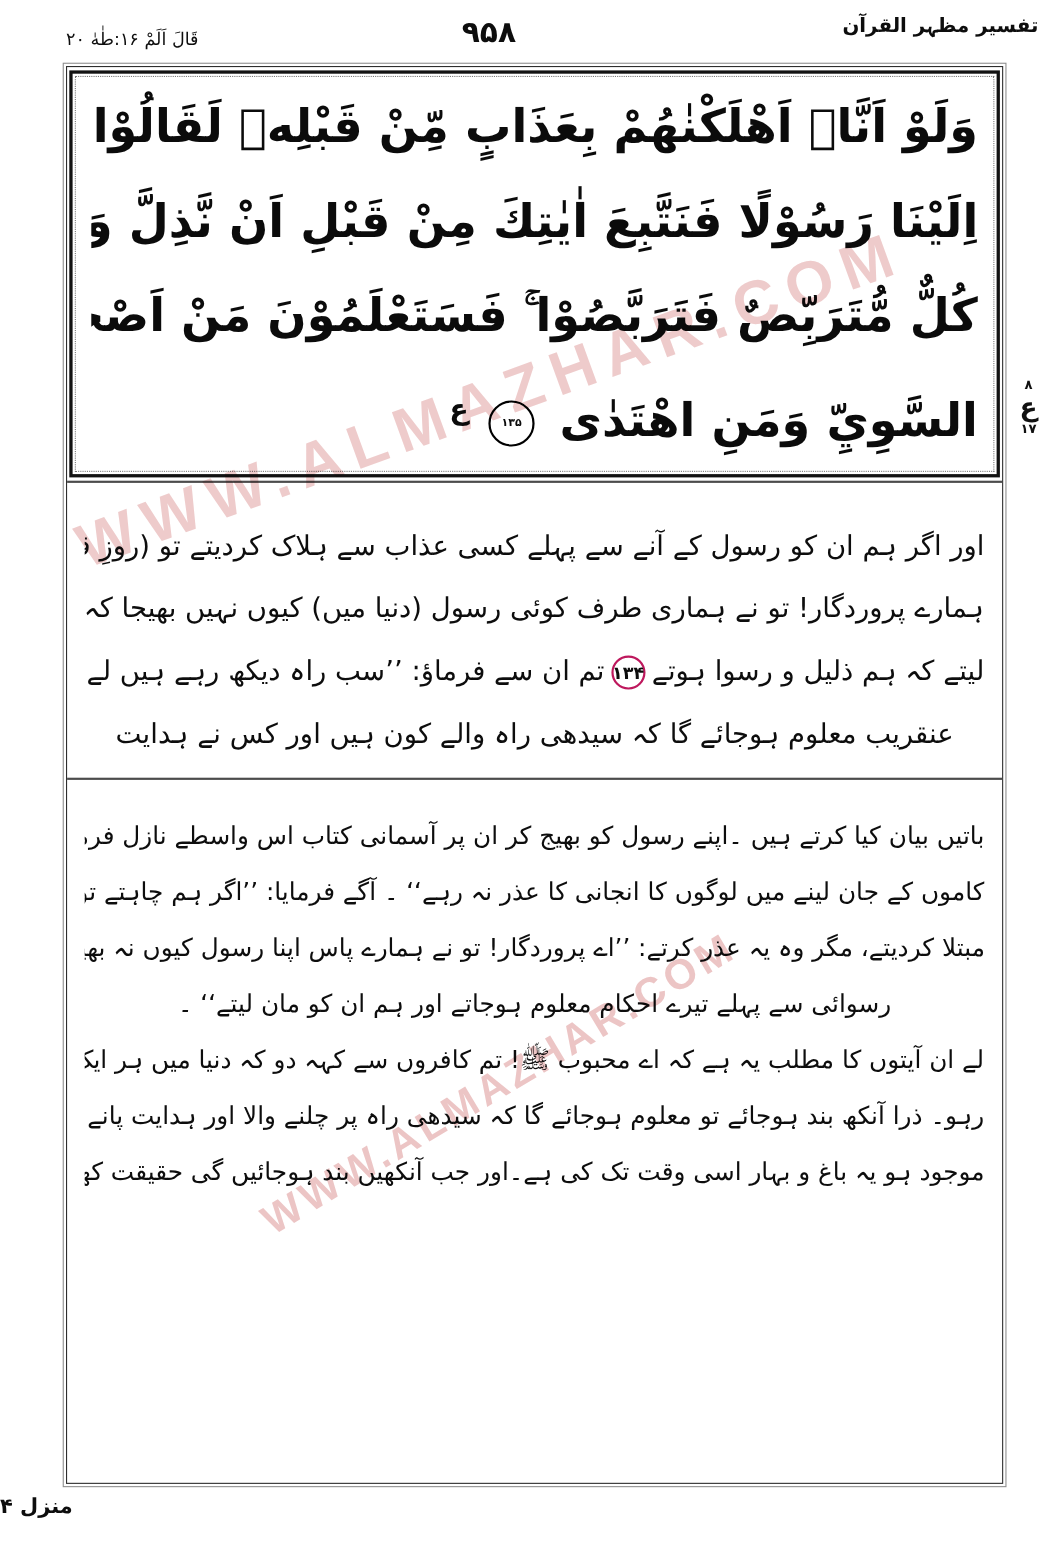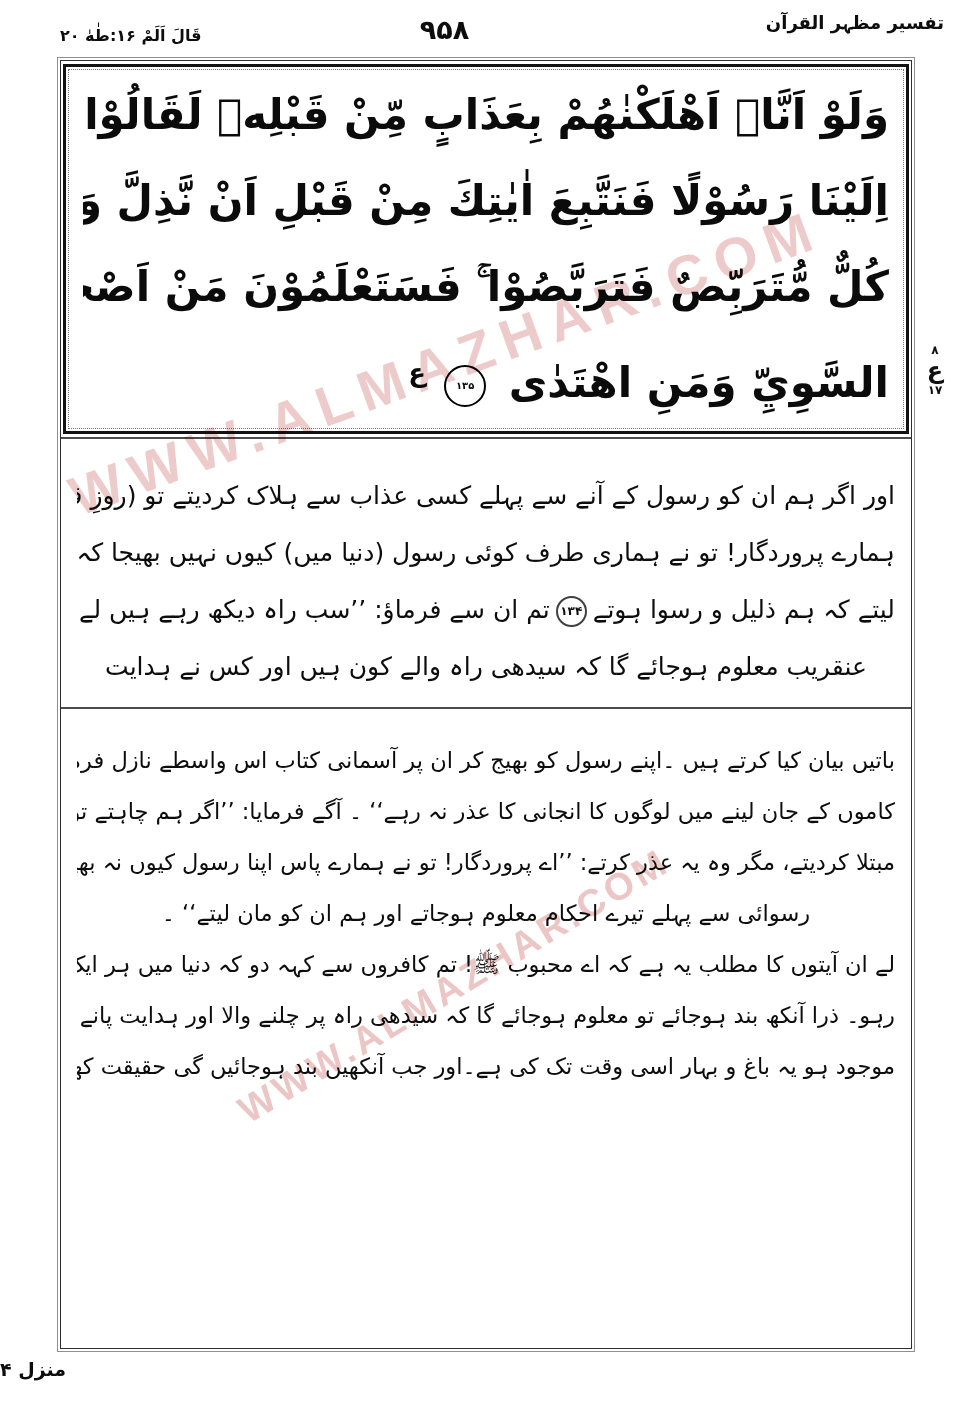--- a/index.html
+++ b/index.html
@@ -6,21 +6,21 @@
   body{
     position:relative;
     width:960px;height:1409px;
     overflow:hidden;
     font-family:"DejaVu Sans",sans-serif;
     color:#0d0d0d;
   }
   
   .hdr-left{
     position:absolute;top:26px;left:60px;
-    font-size:16px;font-weight:bold;direction:rtl;white-space:nowrap;
+    font-size:16px;font-weight:normal;direction:rtl;white-space:nowrap;
   }
   .hdr-center{
     position:absolute;top:14px;left:0;width:889px;text-align:center;
     font-size:27px;font-weight:bold;
   }
   .hdr-right{
     position:absolute;top:12px;right:16px;
     font-size:18px;font-weight:bold;direction:rtl;white-space:nowrap;
   }
   
@@ -68,22 +68,22 @@
     border-top:2px solid #4c4c4c;
     padding:28px 16px 0 16px;direction:rtl;overflow:hidden;box-sizing:border-box;
   }
   .t-line{
     font-size:25px;line-height:57px;font-weight:500;
     text-align:justify;text-align-last:justify;white-space:nowrap;overflow:hidden;
   }
   .t-line.t-center{text-align-last:center;white-space:normal;text-align:center;}
   .tverse{
     display:inline-flex;align-items:center;justify-content:center;
-    width:27px;height:27px;border:2px solid #404040;border-radius:50%;
-    font-size:12px;font-weight:bold;vertical-align:middle;margin:0 6px;line-height:normal;
+    width:27px;height:27px;border:2px solid #be185d;border-radius:50%;
+    font-size:16px;font-weight:bold;vertical-align:middle;margin:0 6px;line-height:normal;
   }
   
   .comm-box{
     position:absolute;left:0;right:0;top:646px;bottom:0;
     border-top:2px solid #4c4c4c;
     padding:26px 16px 0 16px;direction:rtl;overflow:hidden;box-sizing:border-box;
   }
   .c-line{
     font-size:22.5px;line-height:51px;
     text-align:justify;text-align-last:justify;white-space:nowrap;overflow:hidden;

